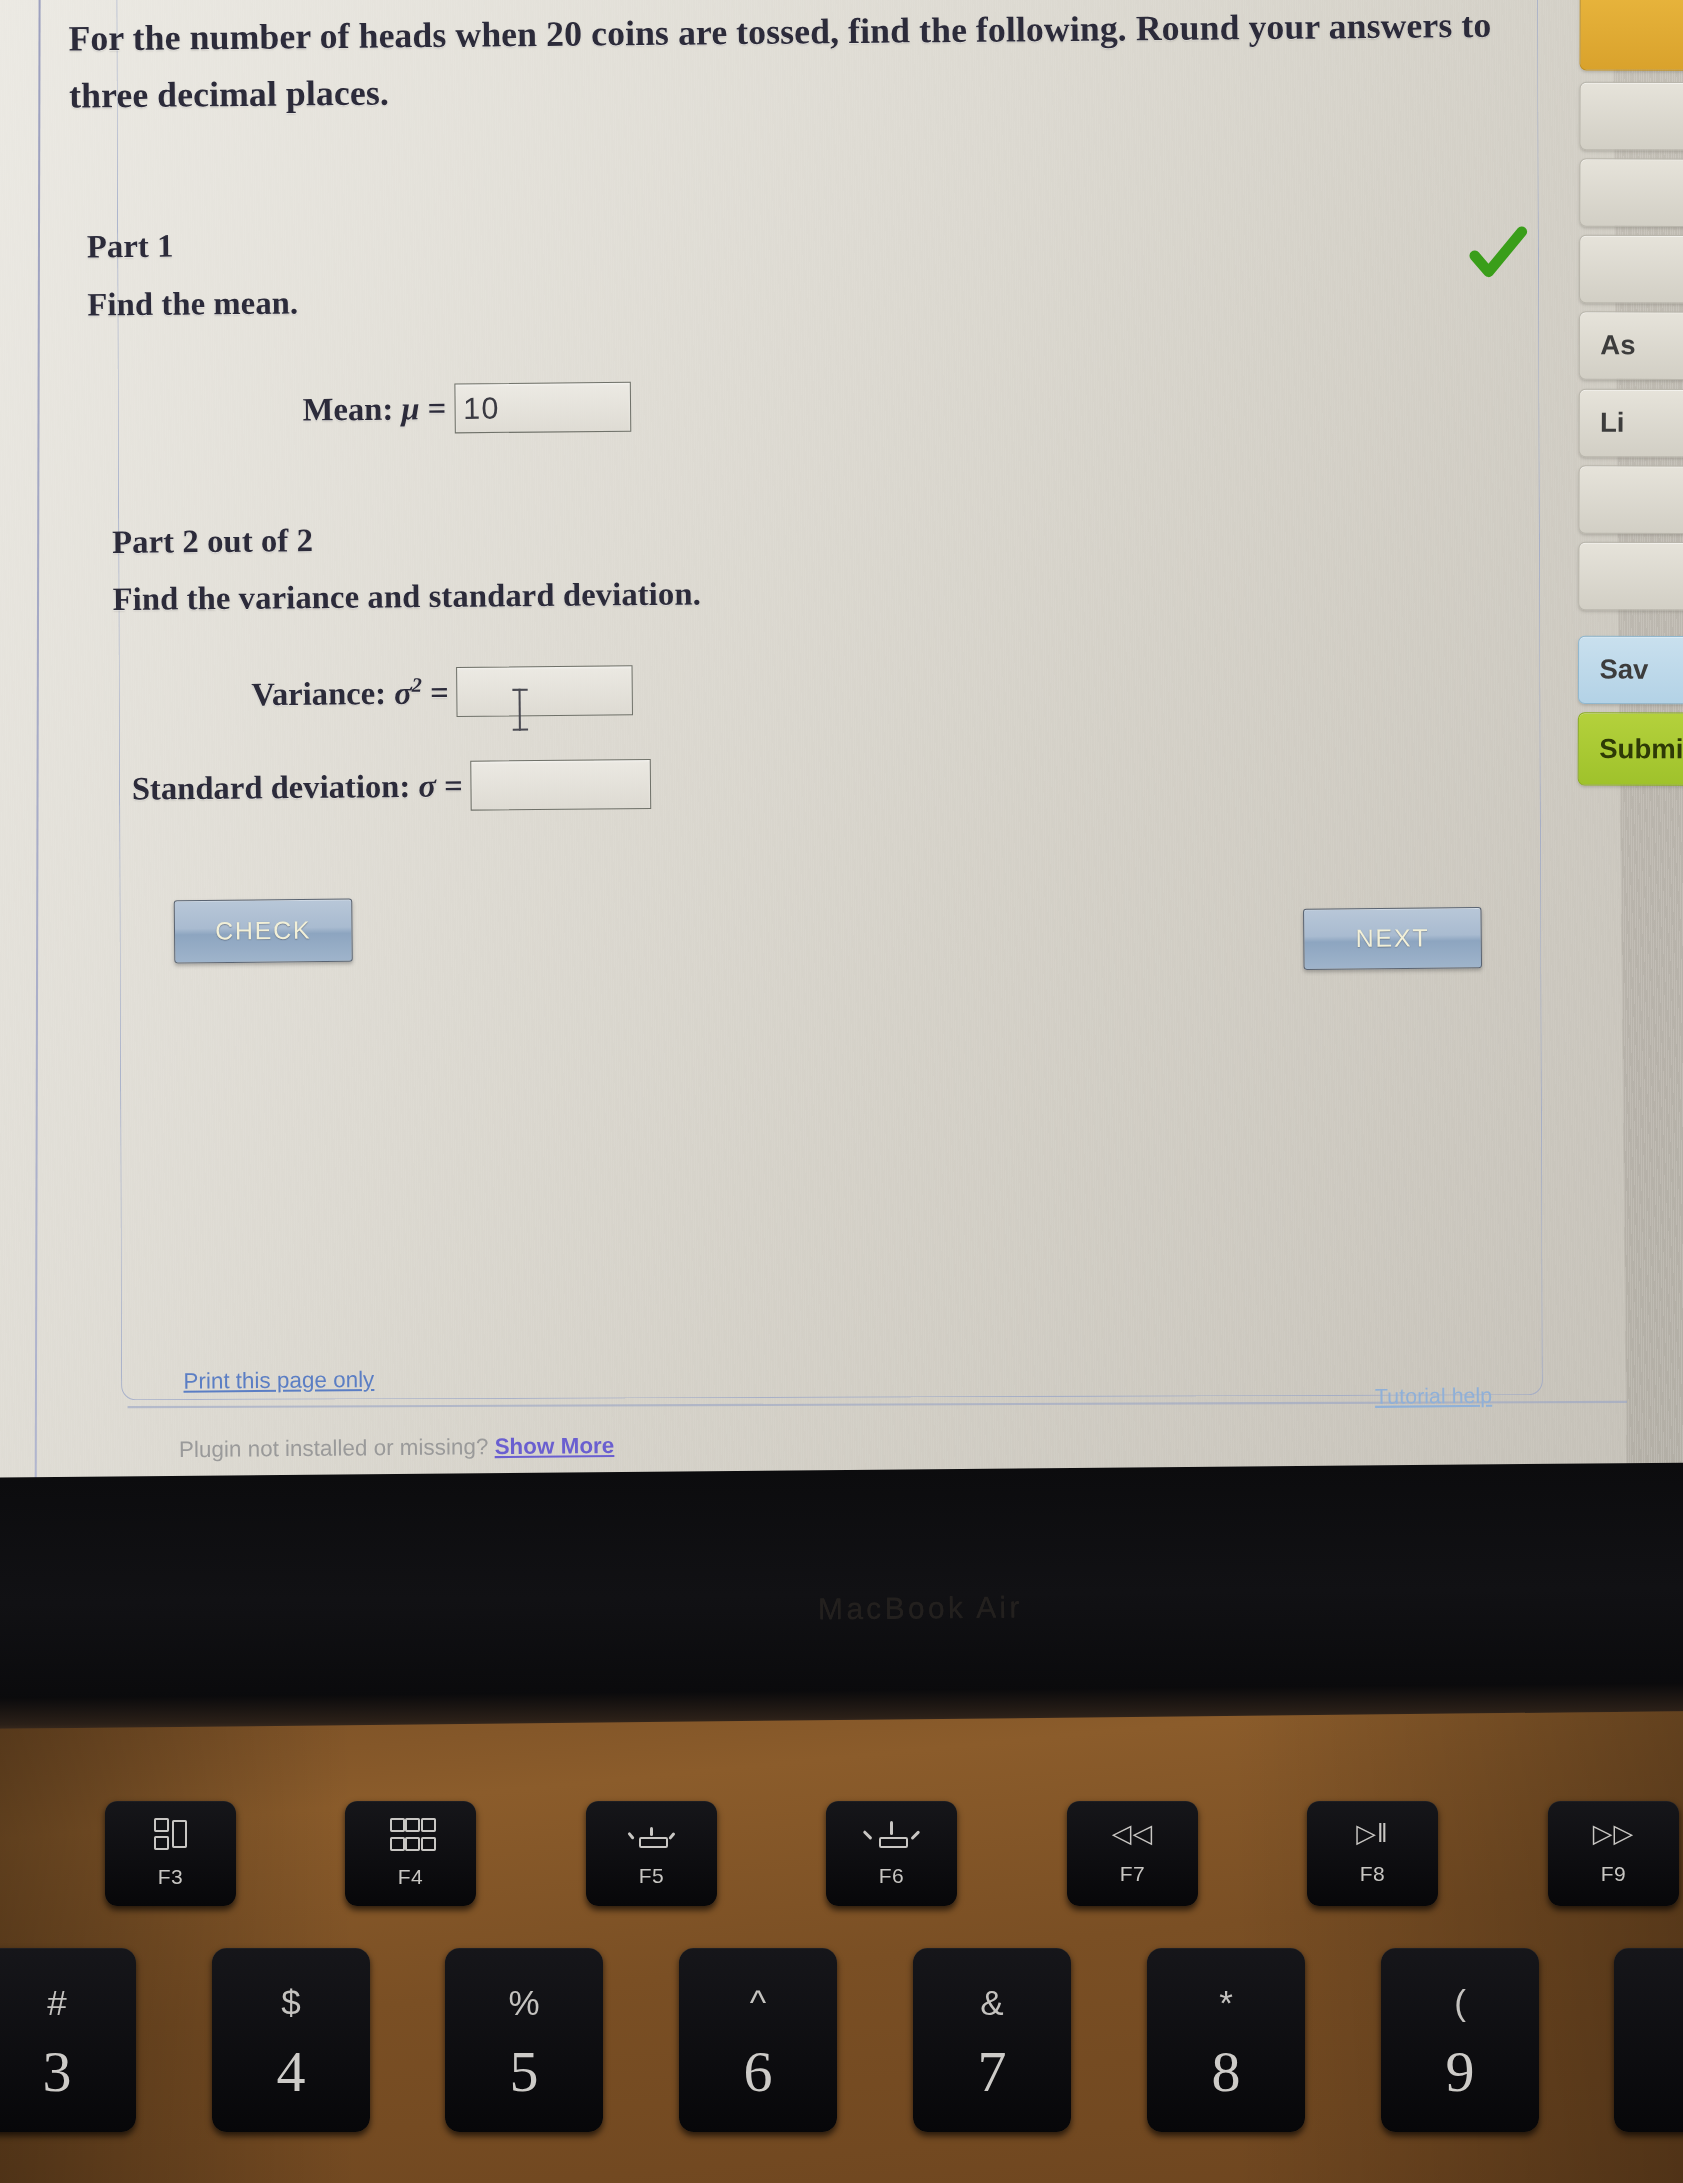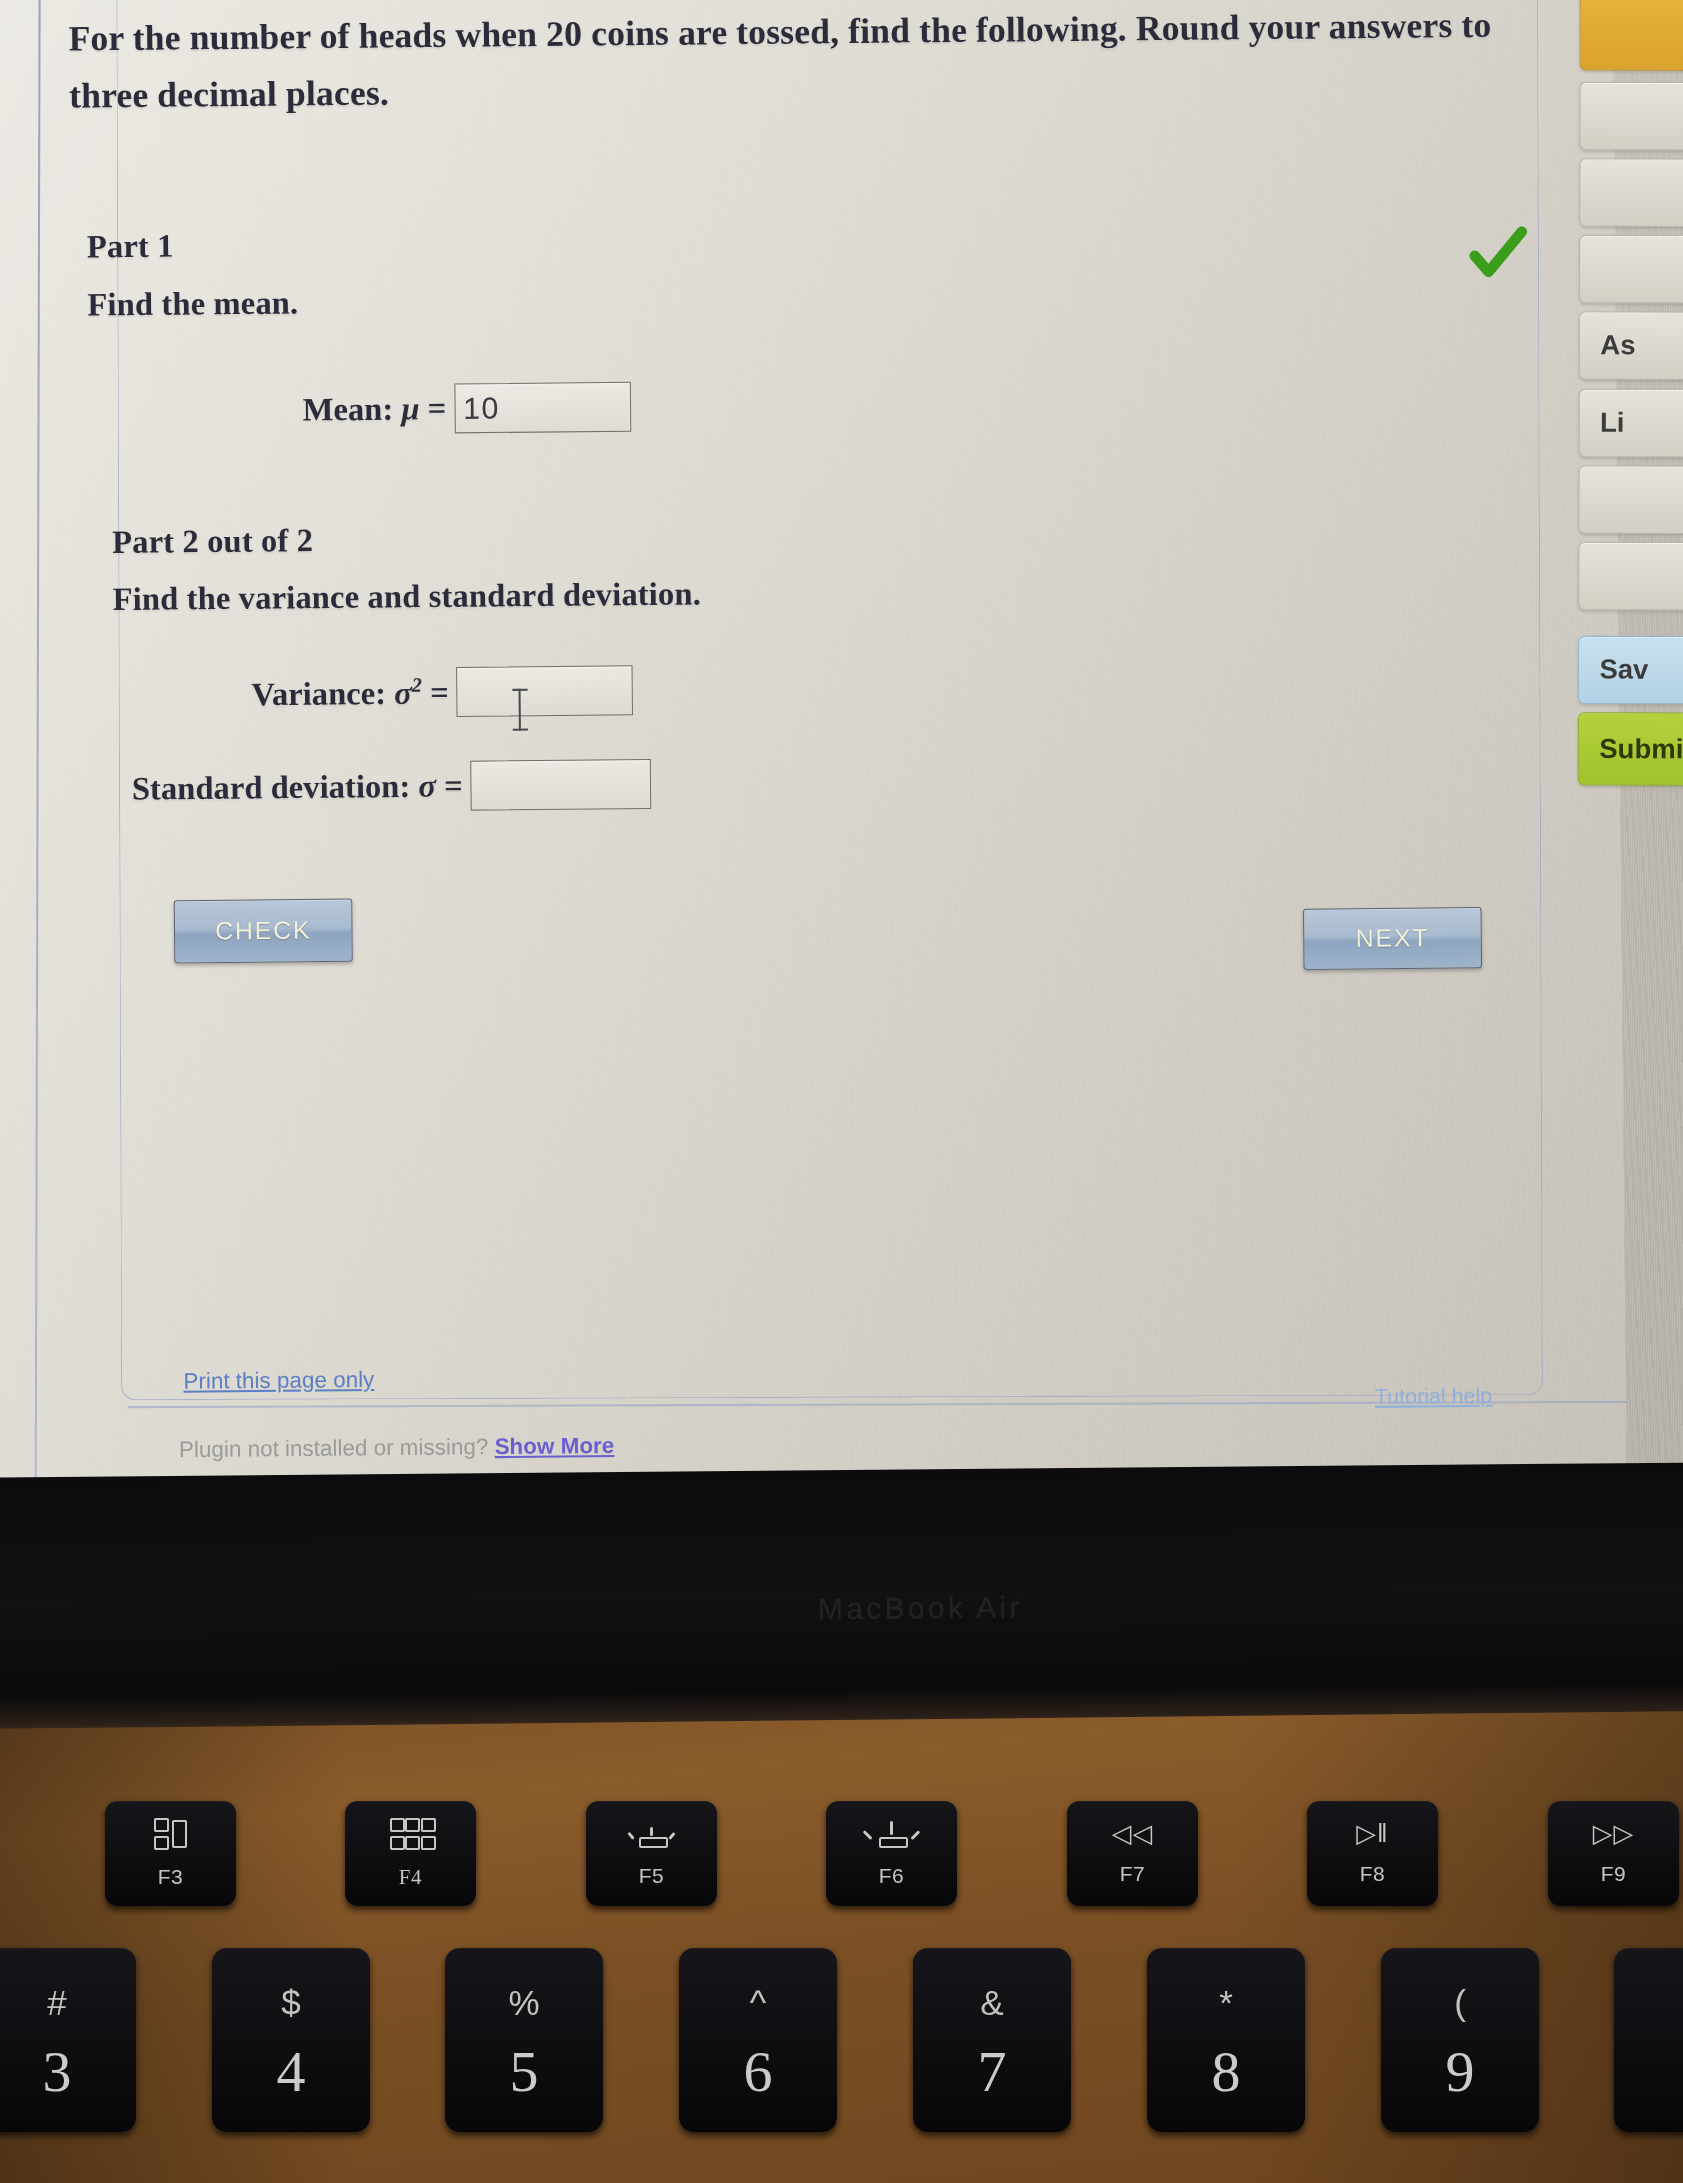--- a/index.html
+++ b/index.html
@@ -491,21 +491,21 @@
           <i></i>
           <i></i>
         </span>
         <span class="col">
           <i class="tall"></i>
         </span>
     </span>
     <span class="fnlabel">F3</span>
   </div>
 
-  <div class="key fn" style="left:345px;font-family:Liberation Serif, serif;">
+  <div class="key fn" style="left:345px;">
     <span class="glyph lp-glyph">
       <i></i>
         <i></i>
         <i></i>
         <i></i>
         <i></i>
         <i></i>
     </span>
     <span class="fnlabel">F4</span>
   </div>

